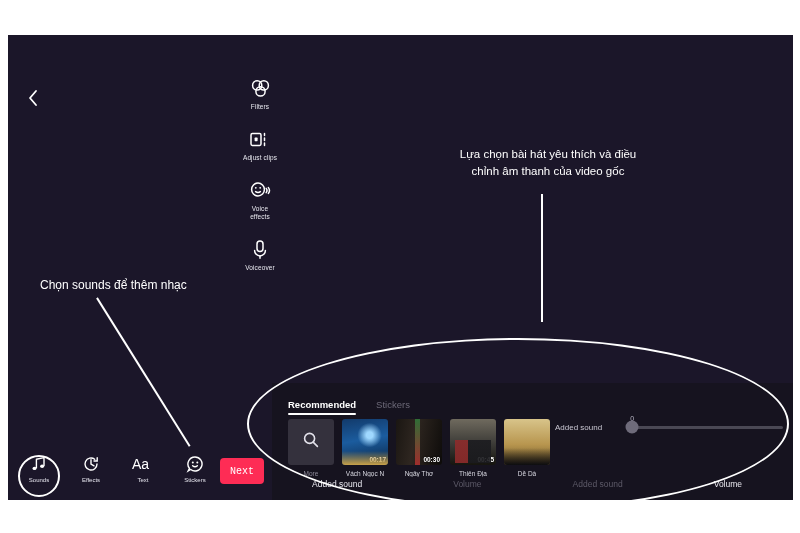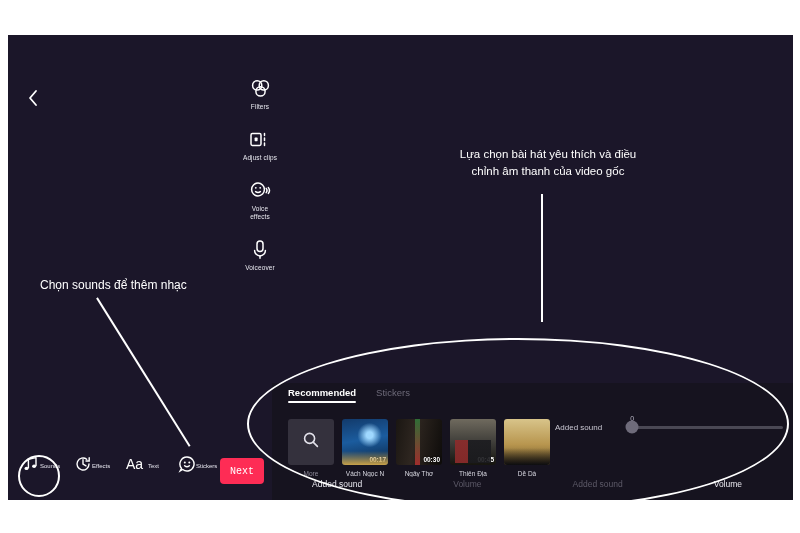--- a/index.html
+++ b/index.html
@@ -53,21 +53,21 @@
   }
 
   
   .sound-panel {
     position: absolute;
     left: 264px; top: 348px;
     width: 521px; height: 117px;
     background: #16131f;
   }
   .tabs {
-    position: absolute; left: 16px; top: 4px;
+    position: absolute; left: 16px; top: 16px;
     display: flex; align-items: center; gap: 20px;
   }
   .tab { font-size: 9.5px; color: #6d6a79; position: relative; padding-bottom: 5px; }
   .tab.active { color: #ffffff; font-weight: bold; }
   .tab.active::after {
     content:""; position:absolute; left:0; bottom:0;
     width: 100%; height: 2px; background: #ffffff; border-radius: 1px;
   }
 
   .track-row {
@@ -135,21 +135,21 @@
   .footer-item { font-size: 8.5px; flex: 1; text-align: center; }
   .footer-item.bright { color: #e9e8ef; }
   .footer-item.dim { color: #5d5a68; }
 
   
   .bottom-bar {
     position: absolute; left: 0; bottom: 0;
     width: 264px; height: 52px;
   }
   .bb-tools { position: absolute; left: 14px; top: 6px; display: flex; gap: 18px; }
-  .bb-tool { width: 34px; display: flex; flex-direction: row; align-items: center; color: #ffffff; }
+  .bb-tool { width: 34px; display: flex; flex-direction: column; align-items: center; color: #ffffff; }
   .bb-tool .glyph { height: 20px; display:flex; align-items:center; justify-content:center; }
   .bb-tool .bb-label { font-size: 6px; margin-top: 3px; color: #e6e5ee; }
   .next-btn {
     position: absolute; left: 212px; top: 10px;
     width: 44px; height: 26px; border-radius: 4px;
     background: #fe2c55; color: #ffffff;
     display: flex; align-items: center; justify-content: center;
     font-size: 10px; border: none; font-family: Liberation Mono, monospace;
   }
 

